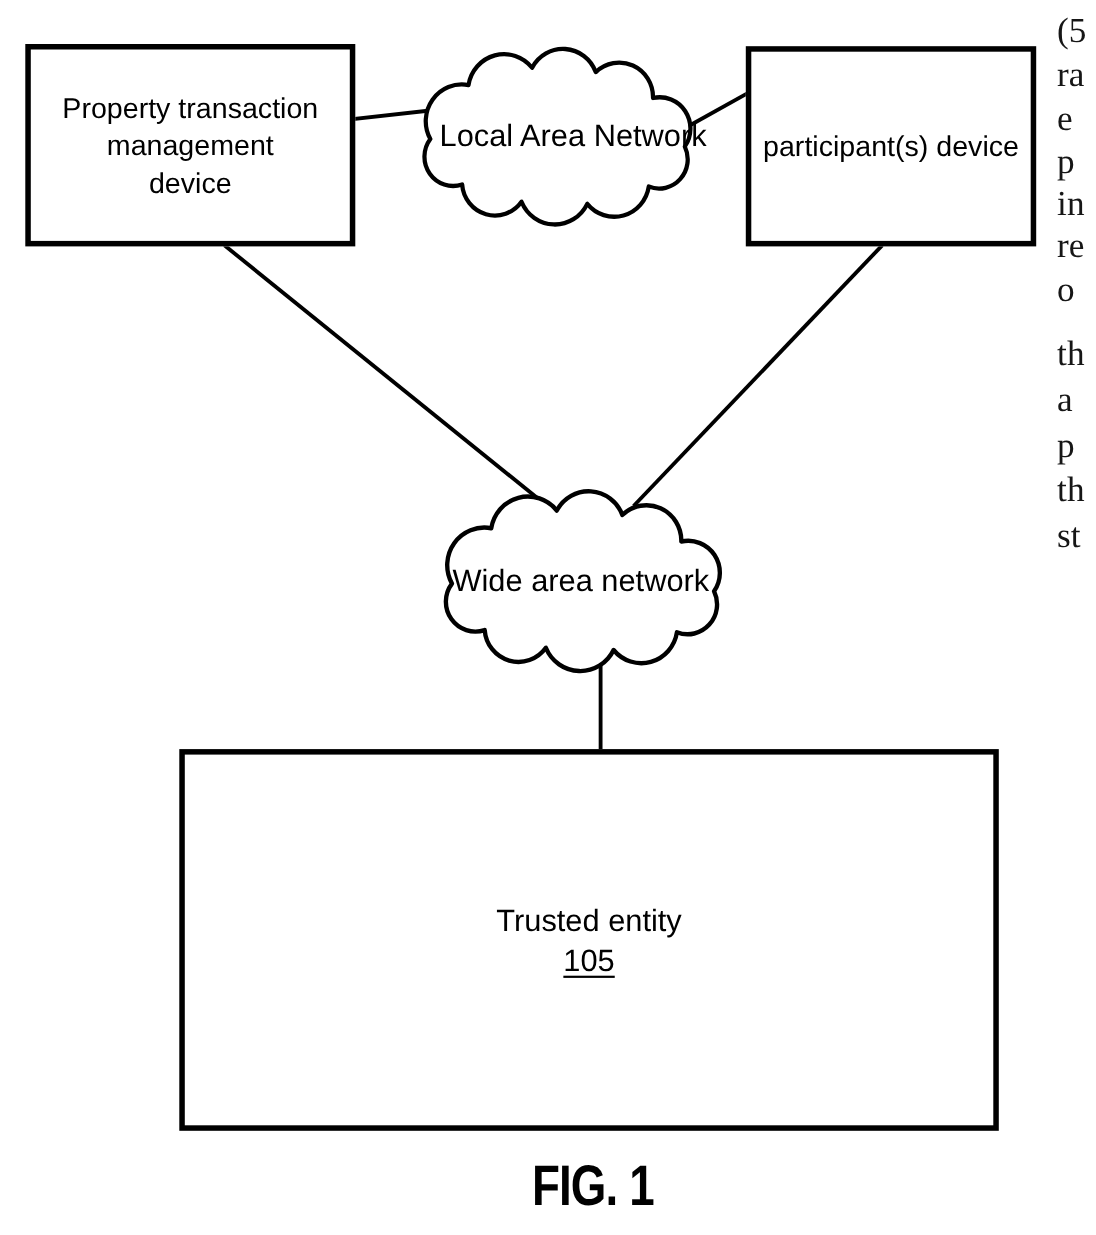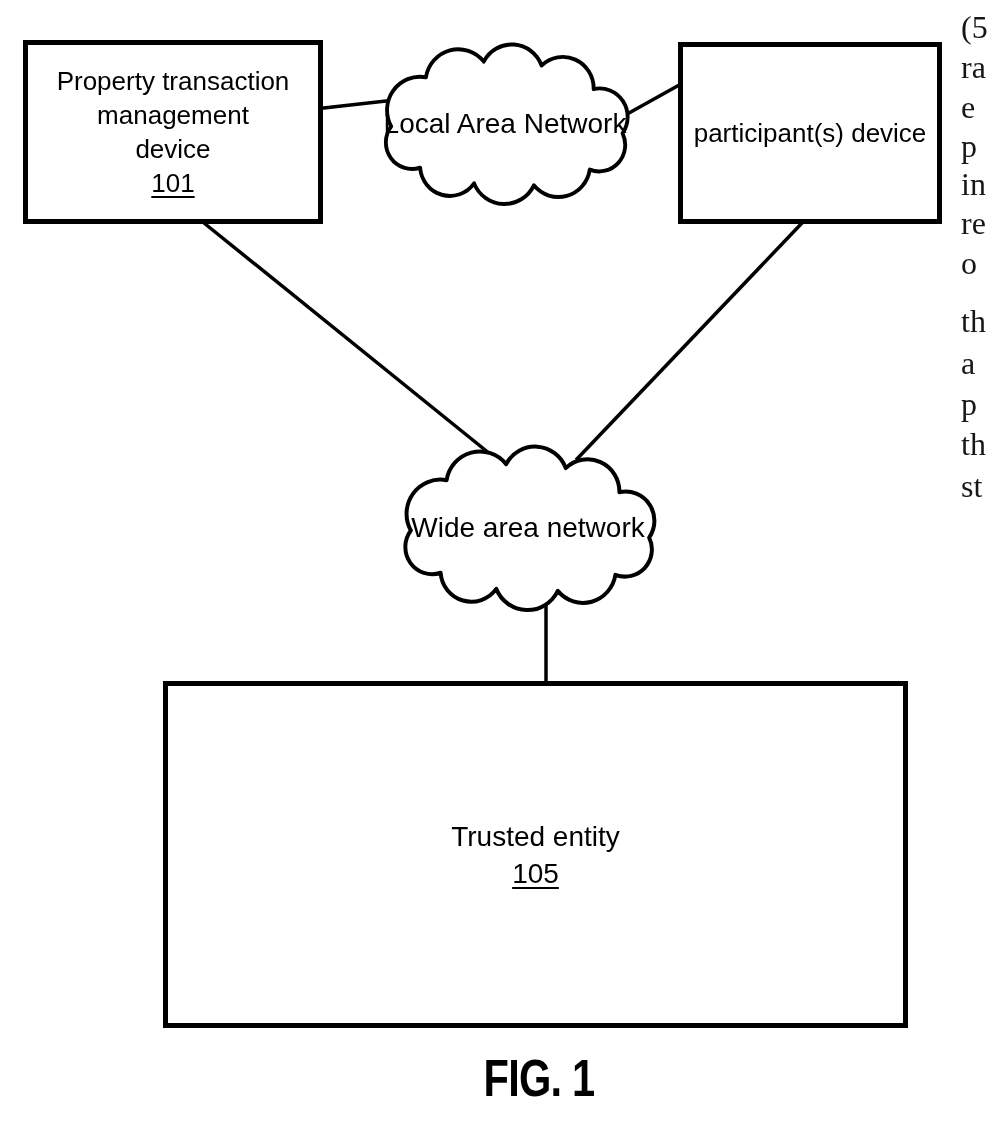--- a/index.html
+++ b/index.html
@@ -35,21 +35,21 @@
   .box-101 { left: 23px;  top: 40px;  width: 300px; height: 184px; }
   .box-103 { left: 678px; top: 42px;  width: 264px; height: 182px; }
   .box-105 { left: 163px; top: 681px; width: 745px; height: 347px; }
 
   .cloud-label {
     position: absolute;
     display: flex;
     align-items: center;
     justify-content: center;
   }
-  .cloud-label-102 { left: 370px; top: 40px;  width: 270px; height: 167px; }
+  .cloud-label-102 { left: 386px; top: 40px;  width: 270px; height: 167px; }
   .cloud-label-104 { left: 389px; top: 442px; width: 278px; height: 171px; }
 
   .label {
     text-align: center;
     line-height: 34px;
     font-size: 26px;
     color: #000000;
   }
   .label .line { display: block; white-space: nowrap; }
   .cloud-label .label { font-size: 28px; }
@@ -120,21 +120,20 @@
              A 34 34 0 0 1 108 146
              A 31 31 0 0 1 52 130
              A 27 27 0 0 1 22 88 Z" fill="#ffffff" stroke="#000000" stroke-width="4" stroke-linejoin="round"></path>
   </svg>
 
   <div class="node-box box-101">
     <div class="label">
       <span class="line">Property transaction</span>
       <span class="line">management</span>
       <span class="line">device</span>
-      <span class="line ref">101</span>
     </div>
   </div>
 
   <div class="node-box box-103">
     <div class="label">
       <span class="line">participant(s) device</span>
     </div>
   </div>
 
   <div class="cloud-label cloud-label-102">

